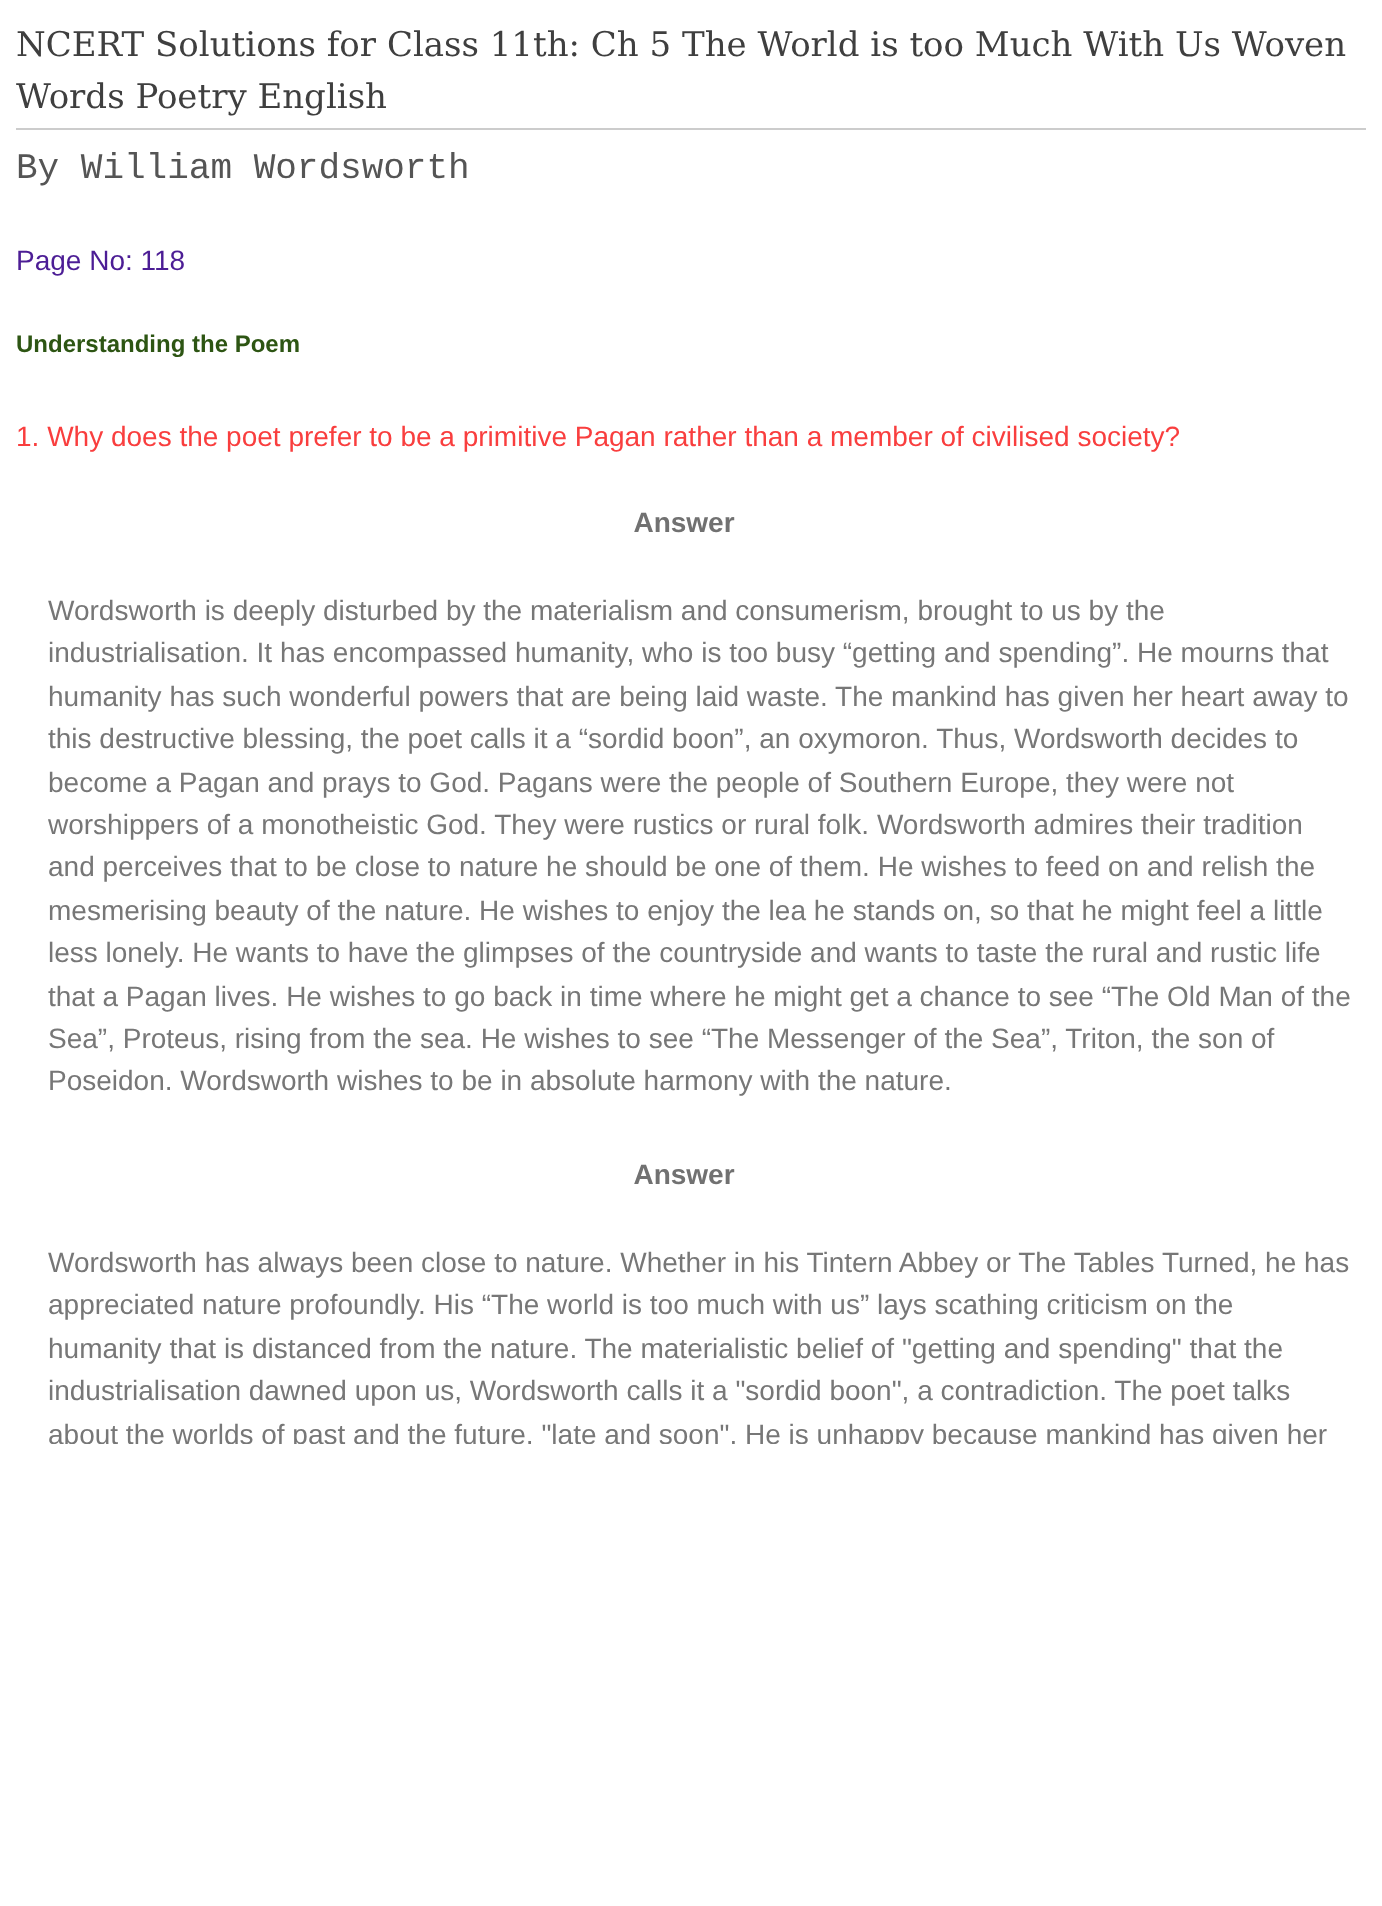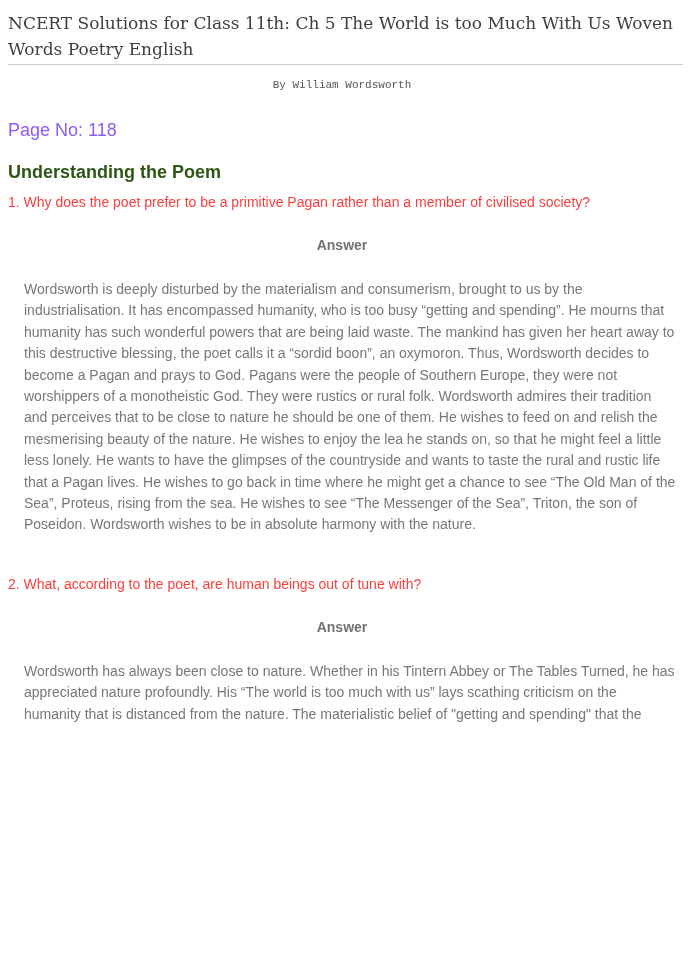--- a/index.html
+++ b/index.html
@@ -22,41 +22,41 @@
     margin:0;
   }
   .divider{
     border:none;
     border-top:1px solid #cccccc;
     margin:2px -7px 0 0;
     height:0;
   }
   .byline{
     margin:13px 0 0 0;
-    text-align:center;
+    text-align:left;
     font-family:"Liberation Mono", monospace;
-    font-size:11px;
+    font-size:18px;
     line-height:15px;
     color:#555555;
   }
   .page-no{
     margin:29px 0 0 0;
-    font-size:18px;
+    font-size:14px;
     line-height:16px;
-    color:#8b5cf6;
+    color:#4c1d95;
   }
   .section-heading{
     margin:26px 0 0 0;
-    font-size:18px;
+    font-size:12px;
     line-height:16px;
     font-weight:bold;
     color:#2d5513;
   }
   .question{
-    margin:14px 0 0 0;
+    margin:30px 0 0 0;
     font-size:14px;
     line-height:16px;
     color:#f93e3e;
   }
   .question.q2{
     margin-top:40px;
   }
   .answer-label{
     margin:27px 0 0 0;
     font-size:14px;
@@ -86,19 +86,18 @@
   <div class="page-no">Page No: 118</div>
 
   <div class="section-heading">Understanding the Poem</div>
 
   <div class="question q1">1. Why does the poet prefer to be a primitive Pagan rather than a member of civilised society?</div>
 
   <div class="answer-label">Answer</div>
 
   <div class="answer-text">Wordsworth is deeply disturbed by the materialism and consumerism, brought to us by the industrialisation. It has encompassed humanity, who is too busy “getting and spending”. He mourns that humanity has such wonderful powers that are being laid waste. The mankind has given her heart away to this destructive blessing, the poet calls it a “sordid boon”, an oxymoron. Thus, Wordsworth decides to become a Pagan and prays to God. Pagans were the people of Southern Europe, they were not worshippers of a monotheistic God. They were rustics or rural folk. Wordsworth admires their tradition and perceives that to be close to nature he should be one of them. He wishes to feed on and relish the mesmerising beauty of the nature. He wishes to enjoy the lea he stands on, so that he might feel a little less lonely. He wants to have the glimpses of the countryside and wants to taste the rural and rustic life that a Pagan lives. He wishes to go back in time where he might get a chance to see “The Old Man of the Sea”, Proteus, rising from the sea. He wishes to see “The Messenger of the Sea”, Triton, the son of Poseidon. Wordsworth wishes to be in absolute harmony with the nature.</div>
 
-  <div class="question q2">2. What, according to the poet, are human beings out of tune with?</div>
 
   <div class="answer-label">Answer</div>
 
   <div class="answer-text">Wordsworth has always been close to nature. Whether in his Tintern Abbey or The Tables Turned, he has appreciated nature profoundly. His “The world is too much with us” lays scathing criticism on the humanity that is distanced from the nature. The materialistic belief of "getting and spending" that the industrialisation dawned upon us, Wordsworth calls it a "sordid boon", a contradiction. The poet talks about the worlds of past and the future, "late and soon". He is unhappy because mankind has given her heart away to this destructive blessing. We consider the Industrial Revolution a boon, while the poet has deeply condemns it. We do not see “the nature that is ours”. Wordsworth appreciates nature's beauty. He talks of how the fragile sea, in the night, bares her bosom to the moon. The beauty of the white light reflected on the mirthful waters appears magnificent. Then the poet talks of how the wild winds gather above us, hovering like a sleeping flowers. However, he deplores the loss of it; he suffers due to the mechanical advancement of the society. Lamenting the poet declares how the humanity is “out of tune” with it all and wishes to become a Pagan so he might get glimpses of the beauty of nature.</div>
 
 </div>
 
 </body></html>

